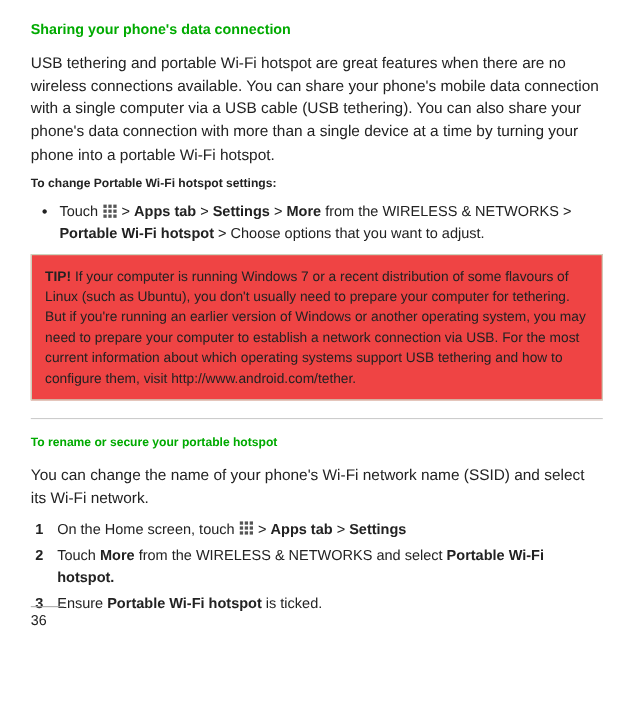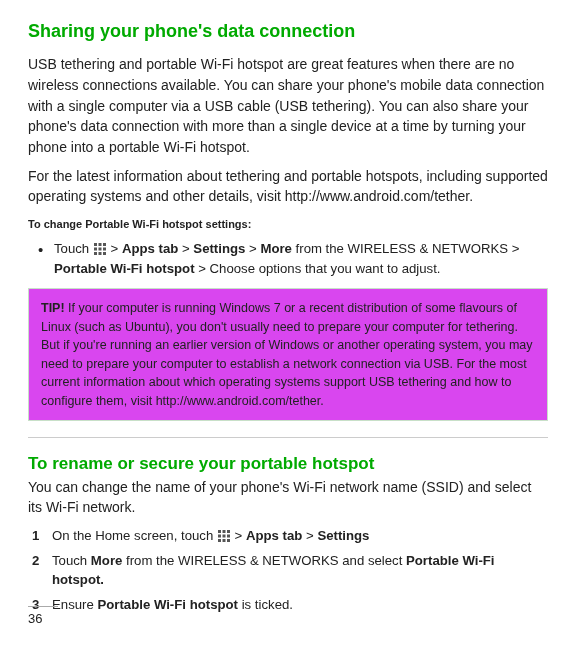--- a/index.html
+++ b/index.html
@@ -19,21 +19,21 @@
     }
 
     .page-container {
       width: 576px;
       padding: 18px 28px 18px 28px;
       position: relative;
     }
 
     .section-title {
       color: #00aa00;
-      font-size: 18px;
+      font-size: 13px;
       font-weight: bold;
       margin-bottom: 10px;
     }
 
     .body-text {
       font-size: 14px;
       color: #222;
       margin-bottom: 8px;
       line-height: 1.48;
     }
@@ -63,21 +63,21 @@
       min-width: 10px;
       font-size: 15px;
       line-height: 1.2;
     }
 
     .bold {
       font-weight: bold;
     }
 
     .tip-box {
-      background-color: #d946ef;
+      background-color: #ef4444;
       border: 1px solid #c8e0c8;
       padding: 10px 12px;
       margin-top: 10px;
       margin-bottom: 16px;
       font-size: 12.5px;
       line-height: 1.48;
       color: #222;
     }
 
     .tip-label {
@@ -85,23 +85,23 @@
     }
 
     .section-divider {
       border: none;
       border-top: 1.5px solid #cccccc;
       margin: 16px 0 14px 0;
     }
 
     .section-title-2 {
       color: #00aa00;
-      font-size: 17px;
-      font-weight: bold;
-      margin-bottom: 0;
+      font-size: 11px;
+      font-weight: bold;
+      margin-bottom: 10px;
     }
 
     .numbered-list {
       margin-left: 4px;
     }
 
     .numbered-item {
       display: flex;
       align-items: flex-start;
       gap: 8px;
@@ -140,21 +140,20 @@
 </head>
 <body>
 
 <div class="page-container">
 
   <div class="section-title">Sharing your phone's data connection</div>
 
   <div class="body-text">USB tethering and portable Wi-Fi hotspot are great features when there are no wireless connections available. You can share your phone's mobile data connection with a single computer via a USB cable (USB tethering). You can also share your phone's data connection with more than a single device at a time by turning your phone into a portable Wi-Fi hotspot.</div>
 
 
-  <div class="body-text">For the latest information about tethering and portable hotspots, including supported operating systems and other details, visit http://www.android.com/tether.</div>
 
   <div class="bold-label">To change Portable Wi-Fi hotspot settings:</div>
 
   <div class="bullet-list">
     <div class="bullet-item">
       <span class="bullet-dot">•</span>
       <span>
         Touch
         
         <svg class="grid-icon" viewBox="0 0 14 14" xmlns="http://www.w3.org/2000/svg">

